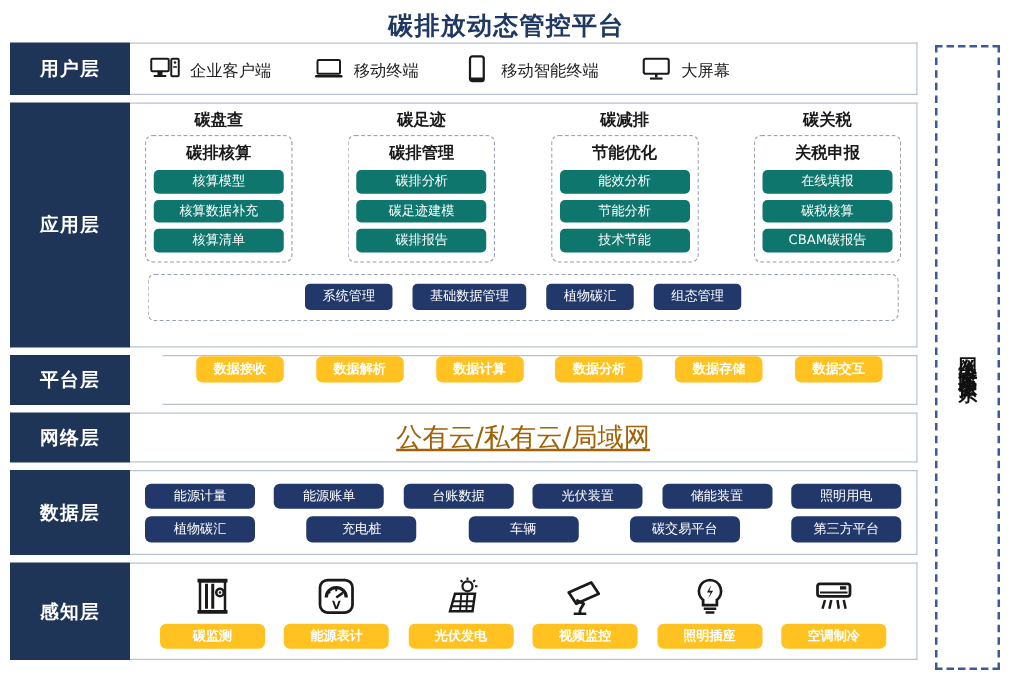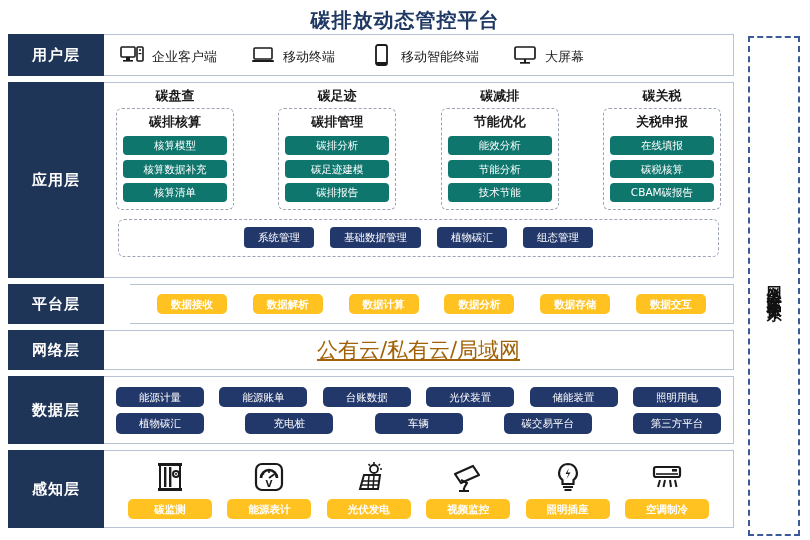--- a/index.html
+++ b/index.html
@@ -177,21 +177,21 @@
     margin: 0 8px;
     line-height: 1;
     white-space: nowrap;
   }
 
   
   .row-platform { height: 40px; gap: 26px; }
   .platform-items {
     height: 100%;
     display: flex;
-    align-items: center;
+    align-items: flex-start;
     justify-content: space-around;
     padding: 0 14px;
   }
   .pill-yellow {
     background: #ffc220;
     color: #ffffff;
     font-size: 10.5px;
     font-weight: bold;
     border-radius: 5px;
     padding: 5px 14px;

